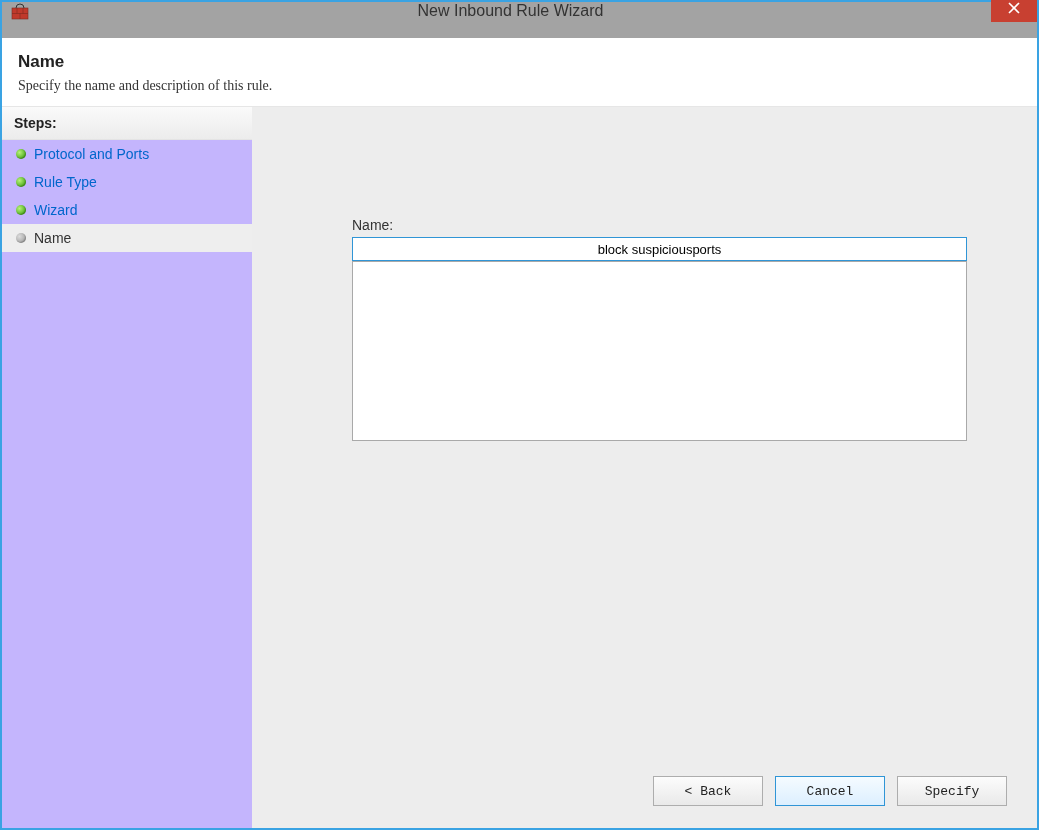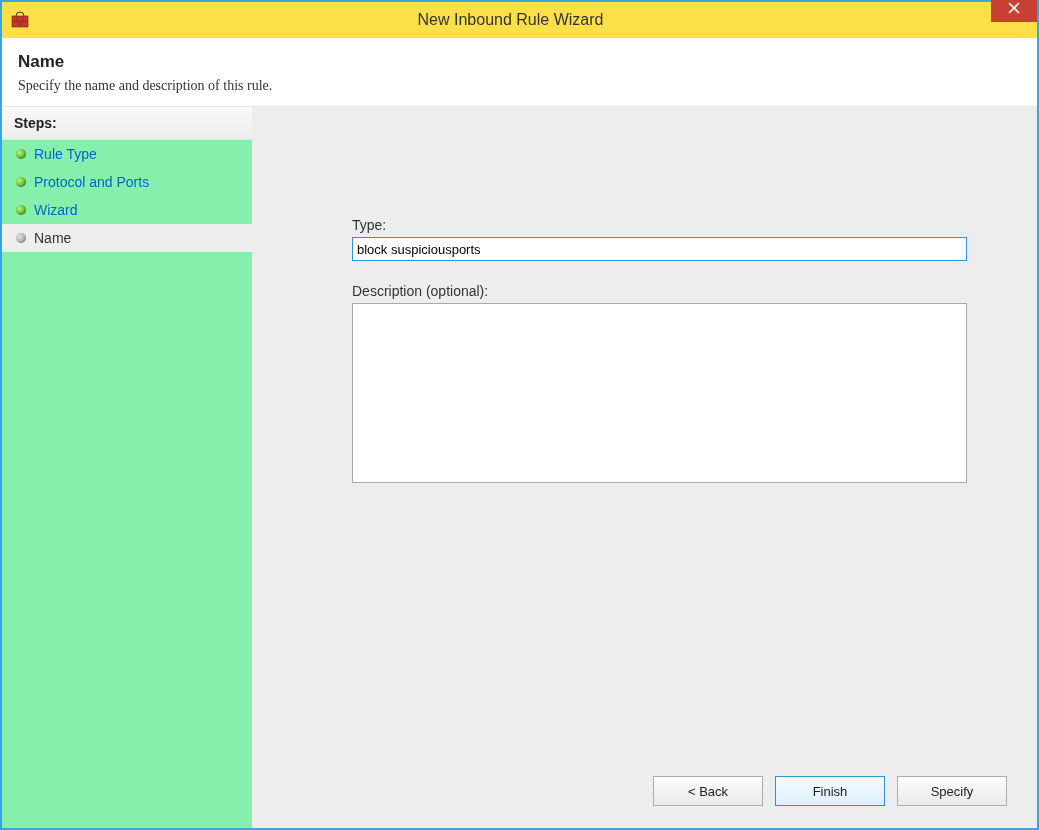--- a/index.html
+++ b/index.html
@@ -15,23 +15,22 @@
     height: 830px;
     border: 2px solid #3aa3e3;
     position: relative;
     display: flex;
     flex-direction: column;
     background: #fff;
   }
   
   .titlebar {
     height: 36px;
-    background: #fde047;
-    display: flex;
-    align-items: center;
+    background: #a3a3a3;
+    display: flex;
     position: relative;
     color: #333;
   }
   .app-icon {
     width: 20px; height: 20px;
     margin-left: 8px;
     display: inline-block;
   }
   .titlebar-title {
     flex: 1;
@@ -74,21 +73,21 @@
   }
 
   
   .body {
     flex: 1;
     display: flex;
     min-height: 0;
   }
   .sidebar {
     width: 250px;
-    background: #86efac;
+    background: #c4b5fd;
     padding: 0;
   }
   .steps-header {
     font-weight: bold;
     padding: 8px 12px 8px 12px;
     font-size: 14px;
     background: linear-gradient(#fafafa,#ececec);
     border-bottom: 1px solid #e4e4e4;
   }
   .step-list { list-style: none; margin: 0; padding: 0; }
@@ -135,20 +134,21 @@
   }
   .name-input {
     width: 100%;
     height: 24px;
     border: 1px solid #3095d6;
     background: #fff;
     padding: 2px 4px;
     font-family: inherit;
     font-size: 13px;
     outline: none;
+    text-align: center;
   }
   .desc-label { margin-top: 22px; }
   .desc-textarea {
     width: 100%;
     height: 180px;
     border: 1px solid #a9a9a9;
     background: #fff;
     padding: 4px;
     font-family: inherit;
     font-size: 13px;
@@ -162,21 +162,21 @@
     right: 30px;
     bottom: 22px;
     display: flex;
     gap: 12px;
   }
   .btn {
     min-width: 110px;
     height: 30px;
     border: 1px solid #adadad;
     background: linear-gradient(#fcfcfc,#e9e9e9);
-    font-family: Liberation Sans, sans-serif;
+    font-family: Liberation Mono, monospace;
     font-size: 13px;
     color: #222;
     cursor: pointer;
     padding: 0 10px;
   }
   .btn.default-btn {
     border: 1px solid #3095d6;
     background: linear-gradient(#f5fbff,#dcefff);
   }
 </style>
@@ -210,47 +210,46 @@
     <p>Specify the name and description of this rule.</p>
   </div>
 
   <div class="body">
 
     <div class="sidebar">
       <div class="steps-header">Steps:</div>
       <ul class="step-list">
         <li class="link-step">
           <span class="bullet green"></span>
-          <span>Rule Type</span>
+          <span>Protocol and Ports</span>
         </li>
         <li class="link-step">
           <span class="bullet green"></span>
-          <span>Protocol and Ports</span>
+          <span>Rule Type</span>
         </li>
         <li class="link-step">
           <span class="bullet green"></span>
           <span>Wizard</span>
         </li>
         <li class="current-step">
           <span class="bullet grey"></span>
           <span>Name</span>
         </li>
       </ul>
     </div>
 
     <div class="main">
       <div class="form-area">
-        <div class="field-label">Type:</div>
+        <div class="field-label">Name:</div>
         <input type="text" class="name-input" value="block suspiciousports" style="">
 
-        <div class="field-label desc-label">Description (optional):</div>
         <textarea class="desc-textarea" style=""></textarea>
       </div>
 
       <div class="button-row">
         <button class="btn">&lt; Back</button>
-        <button class="btn default-btn">Finish</button>
+        <button class="btn default-btn">Cancel</button>
         <button class="btn">Specify</button>
       </div>
     </div>
 
   </div>
 </div>
 
 </body></html>

